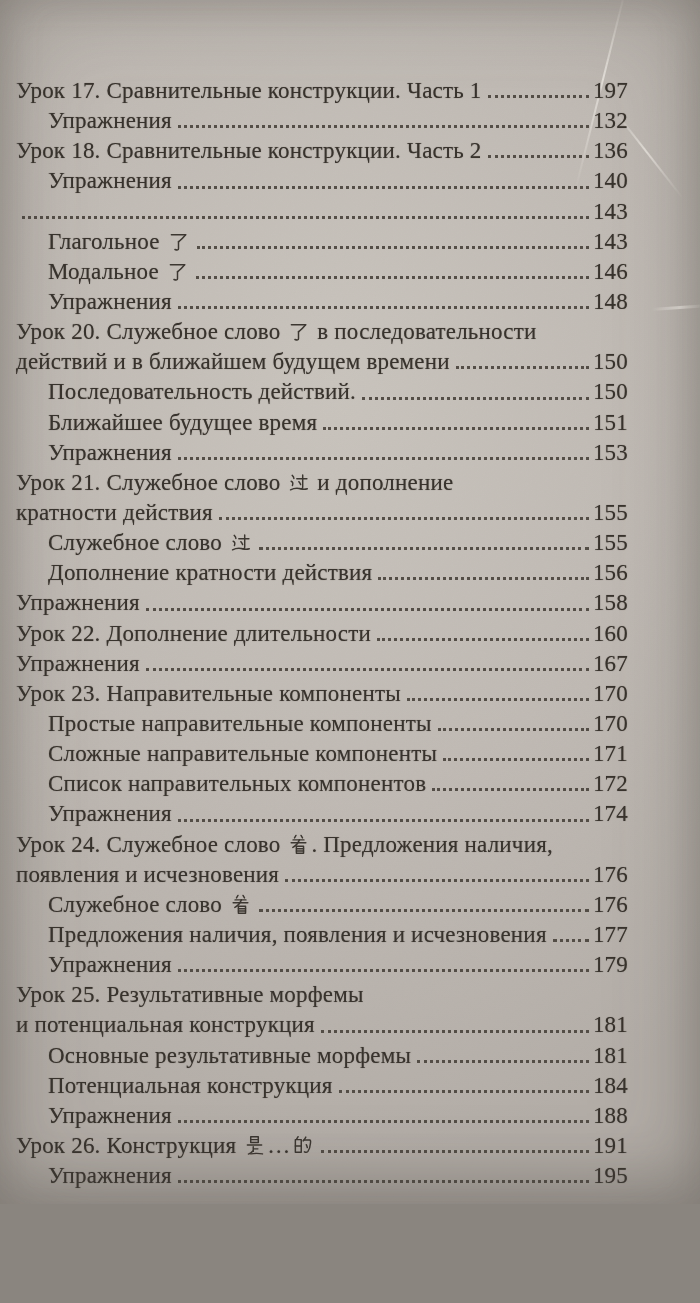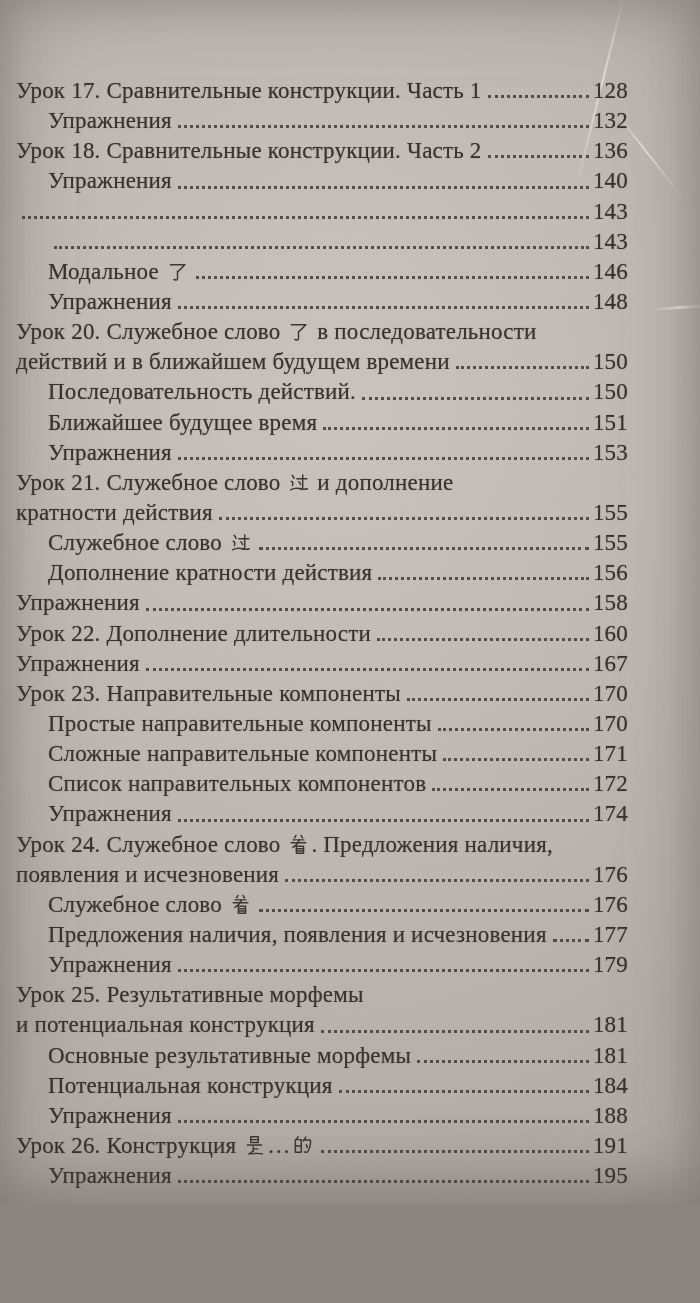--- a/index.html
+++ b/index.html
@@ -102,21 +102,21 @@
     <rect width="100%" height="100%" filter="url(#grainf)"></rect>
   </svg>
   <div class="crease c1"></div>
   <div class="crease c2"></div>
   <div class="crease c3"></div>
 
   <div class="toc">
       <div class="row">
     <span class="t">Урок 17. Сравнительные конструкции. Часть 1</span>
     <span class="leader"></span>
-    <span class="pg">128</span>
+    <span class="pg">197</span>
   </div>
       <div class="row indent">
     <span class="t">Упражнения</span>
     <span class="leader"></span>
     <span class="pg">132</span>
   </div>
       <div class="row">
     <span class="t">Урок 18. Сравнительные конструкции. Часть 2</span>
     <span class="leader"></span>
     <span class="pg">136</span>
@@ -124,20 +124,23 @@
       <div class="row indent">
     <span class="t">Упражнения</span>
     <span class="leader"></span>
     <span class="pg">140</span>
   </div>
       <div class="row">
     <span class="leader"></span>
     <span class="pg">143</span>
   </div>
       <div class="row indent">
+    <span class="t">Глагольное <svg class="cjk" viewBox="0 0 100 100">
+            <use href="#cjk-liao"></use>
+          </svg></span>
     <span class="leader"></span>
     <span class="pg">143</span>
   </div>
       <div class="row indent">
     <span class="t">Модальное <svg class="cjk" viewBox="0 0 100 100">
             <use href="#cjk-liao"></use>
           </svg></span>
     <span class="leader"></span>
     <span class="pg">146</span>
   </div>

